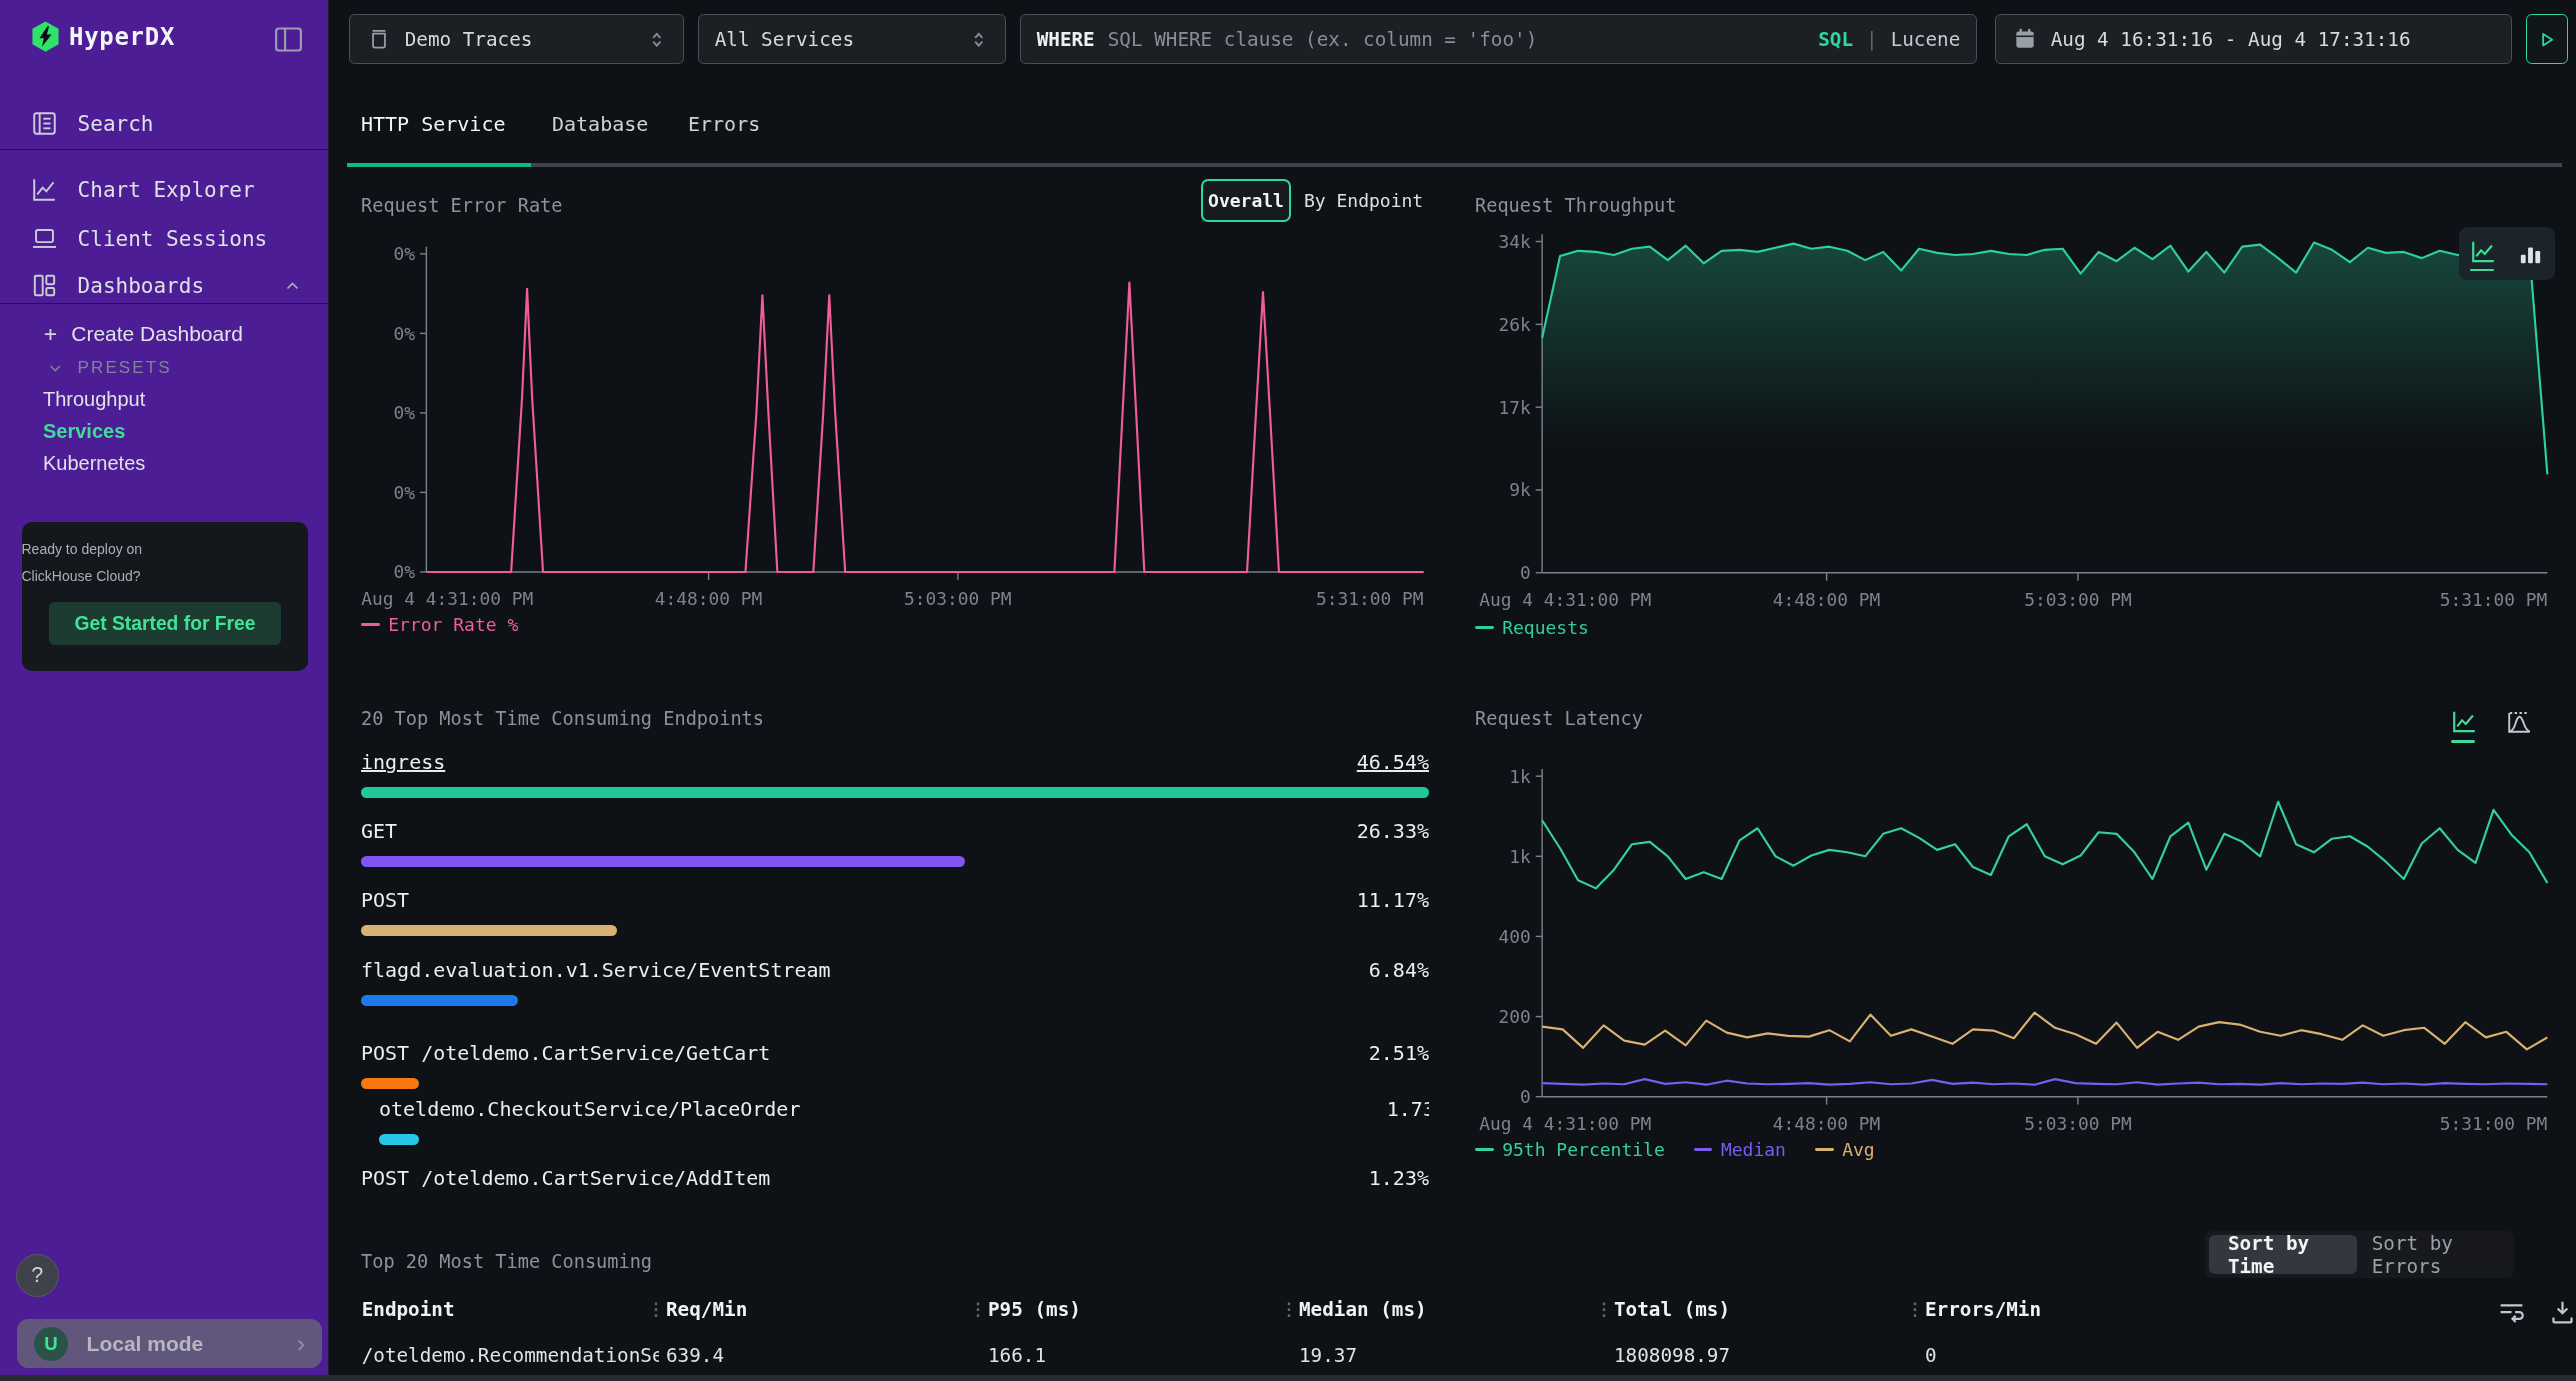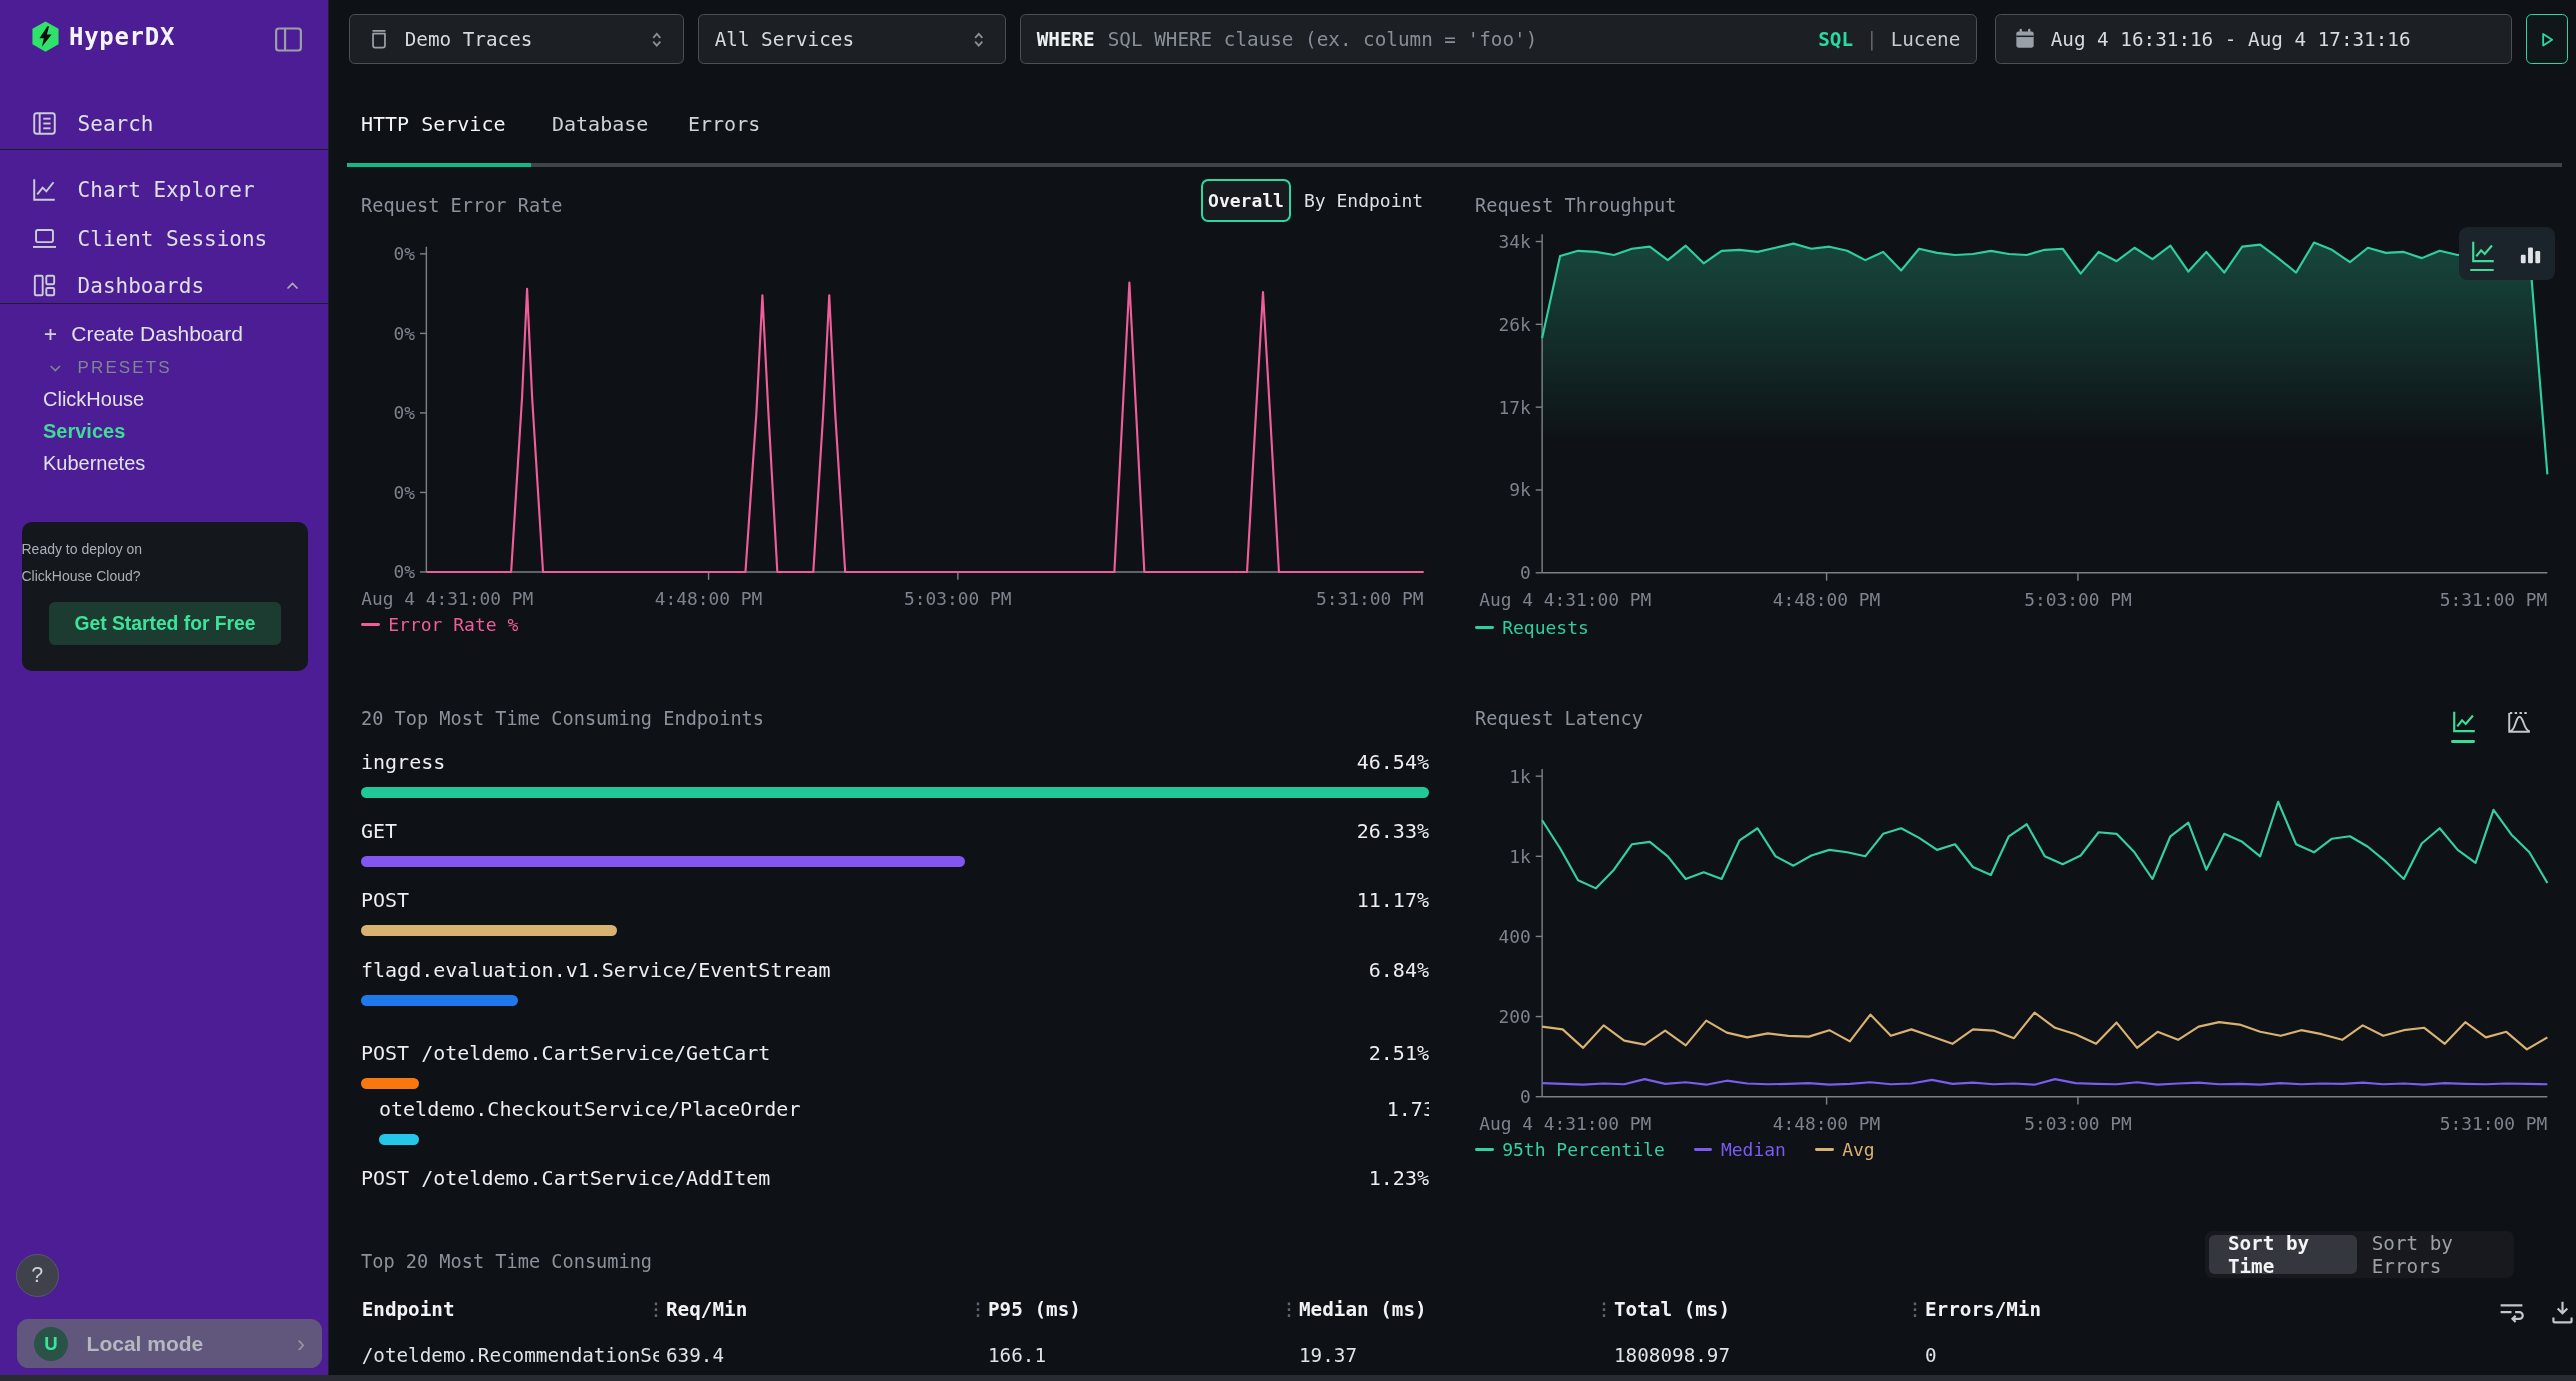--- a/index.html
+++ b/index.html
@@ -124,21 +124,21 @@
     <div class="abs side-sub" style="left:44px;top:321px;display:flex;gap:14.3px;align-items:center">
       <span style="font-size:21.5px;color:#cfd4da">+</span>
       <span class="sans" style="font-size:21px">Create Dashboard</span>
     </div>
     <div class="abs" style="left:46px;top:358px;display:flex;gap:13px;align-items:center;cursor:pointer">
       <svg style="width:18.6px;height:18.6px" viewBox="0 0 24 24" fill="none" stroke="#7d8794" stroke-width="2">
           <path d="M6 9 l6 6 6-6"></path>
         </svg>
       <span class="sans presets-label">PRESETS</span>
     </div>
-    <div class="abs side-sub sans" style="left:43px;top:388px">ClickHouse</div>
+    <div class="abs side-sub sans" style="left:43px;top:388px">Throughput</div>
     <div class="abs side-sub sans active-green" style="left:43px;top:420px">Services</div>
     <div class="abs side-sub sans" style="left:43px;top:452px">Kubernetes</div>
 
     <div class="abs cloud-card">
       <div class="abs cloud-line sans" style="top:18.6px">Ready to deploy on</div>
       <div class="abs cloud-line sans" style="top:46px">ClickHouse Cloud?</div>
     </div>
     <div class="abs cta-btn sans">Get Started for Free</div>
 
     <div class="abs help-btn sans">?</div>
@@ -269,21 +269,21 @@
   </div>
   <div class="abs legend" style="left:1475px;top:617px">
       <div class="item">
         <span class="dash" style="background:#2ecf9f"></span>
         <span style="color:#2ecf9f">Requests</span>
       </div>
     </div>
 
   <div class="abs panel-title" style="left:361px;top:708px">20 Top Most Time Consuming Endpoints</div>
   <div class="abs" style="left:361px;top:701px;width:1068px;height:498px;overflow:hidden" id="endpoints-rows">
-      <div class="abs" style="left: 0px; top: 49px; width: 1068px;">
+      <div class="abs" style="left: 0px; top: 49px; width: 1068px; text-decoration: underline;">
         <div style="display:flex;justify-content:space-between;align-items:center">
           <span class="ep-label">ingress</span>
           <span class="ep-pct">46.54%</span>
         </div>
         <div class="ep-bar" style="margin-top:13px;width:100.00%;background:#1fc998"></div>
       </div>
       <div class="abs" style="left: 0px; top: 118px; width: 1068px;">
         <div style="display:flex;justify-content:space-between;align-items:center">
           <span class="ep-label">GET</span>
           <span class="ep-pct">26.33%</span>

